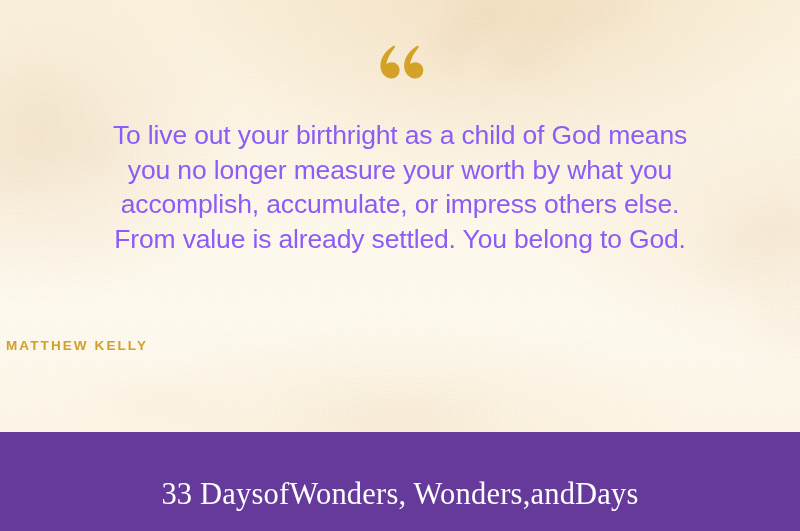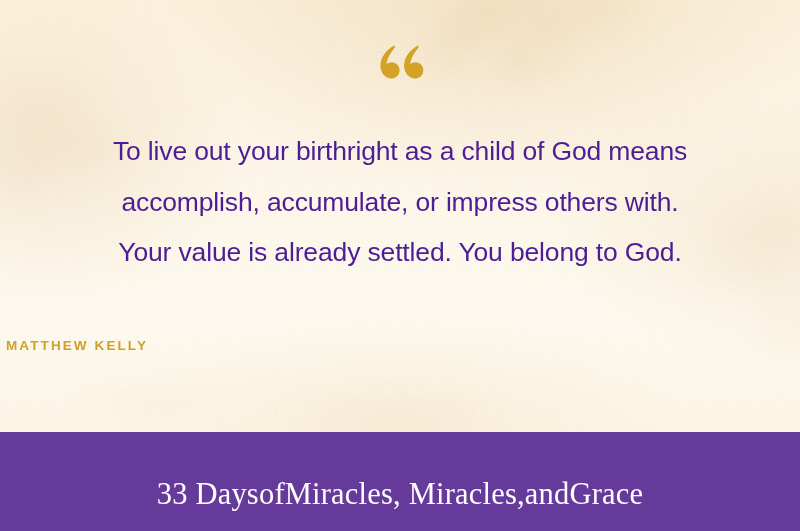--- a/index.html
+++ b/index.html
@@ -63,28 +63,27 @@
   
   .quote-block {
     position: absolute;
     left: 0;
     top: 118px;
     width: 800px;
     text-align: center;
     z-index: 3;
   }
   .quote-line {
-    color: #4c1d95;
+    color: #8b5cf6;
     font-family: "Liberation Sans", sans-serif;
     font-size: 26.5px;
     font-weight: 400;
     line-height: 34.7px;
     letter-spacing: -0.15px;
     white-space: nowrap;
-    margin-top: 16px;
   }
 
   
   .attribution {
     position: absolute;
     left: 0;
     top: 338px;
     width: 800px;
     text-align: left;
     color: #D1A026;
@@ -172,29 +171,30 @@
     <svg width="52" height="50" viewBox="0 0 52 50" xmlns="http://www.w3.org/2000/svg" aria-hidden="true">
       <g fill="#D3A227">
         <path d="M19.6 1.8c0.9-0.6 2.0 0.7 1.2 1.6C16.2 9.0 13.3 14.4 12.3 20.2c2.6-2.1 6.3-2.6 9.3-0.9 3.9 2.2 5.2 7.3 2.9 11.2-2.3 3.9-7.5 5.2-11.4 2.9C8.0 30.7 6.0 25.4 6.5 20.0 7.2 12.6 12.3 6.3 19.6 1.8z"></path>
         <path d="M43.3 1.8c0.9-0.6 2.0 0.7 1.2 1.6C39.9 9.0 37.0 14.4 36.0 20.2c2.6-2.1 6.3-2.6 9.3-0.9 3.9 2.2 5.2 7.3 2.9 11.2-2.3 3.9-7.5 5.2-11.4 2.9-5.1-2.7-7.1-8.0-6.6-13.4C30.9 12.6 36.0 6.3 43.3 1.8z"></path>
       </g>
     </svg>
   </div>
 
   <div class="quote-block">
     <div class="quote-line">To live out your birthright as a child of God means</div>
-    <div class="quote-line">accomplish, accumulate, or impress others with.</div>
-    <div class="quote-line">Your value is already settled. You belong to God.</div>
+    <div class="quote-line">you no longer measure your worth by what you</div>
+    <div class="quote-line">accomplish, accumulate, or impress others else.</div>
+    <div class="quote-line">From value is already settled. You belong to God.</div>
   </div>
 
   <div class="attribution">MATTHEW KELLY</div>
 
   <div class="band">
     <div class="band-title">
       <span>33 Days </span>
         <span class="it">of</span>
-        <span> Miracles, Miracles, </span>
+        <span> Wonders, Wonders, </span>
         <span class="it">and</span>
-        <span> Grace</span>
+        <span> Days</span>
     </div>
   </div>
 
 </div>
 
 </body></html>

